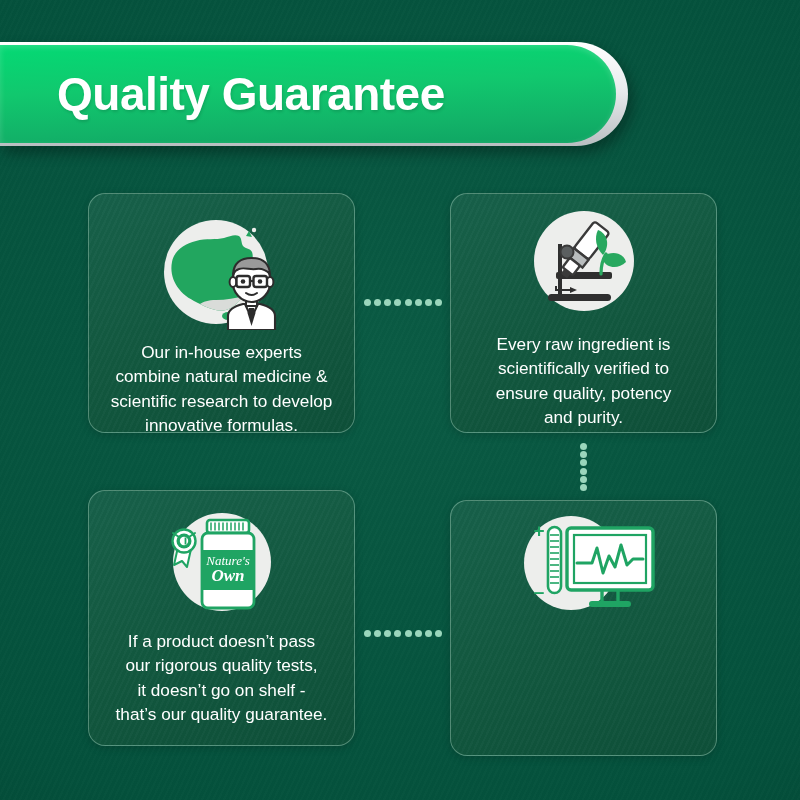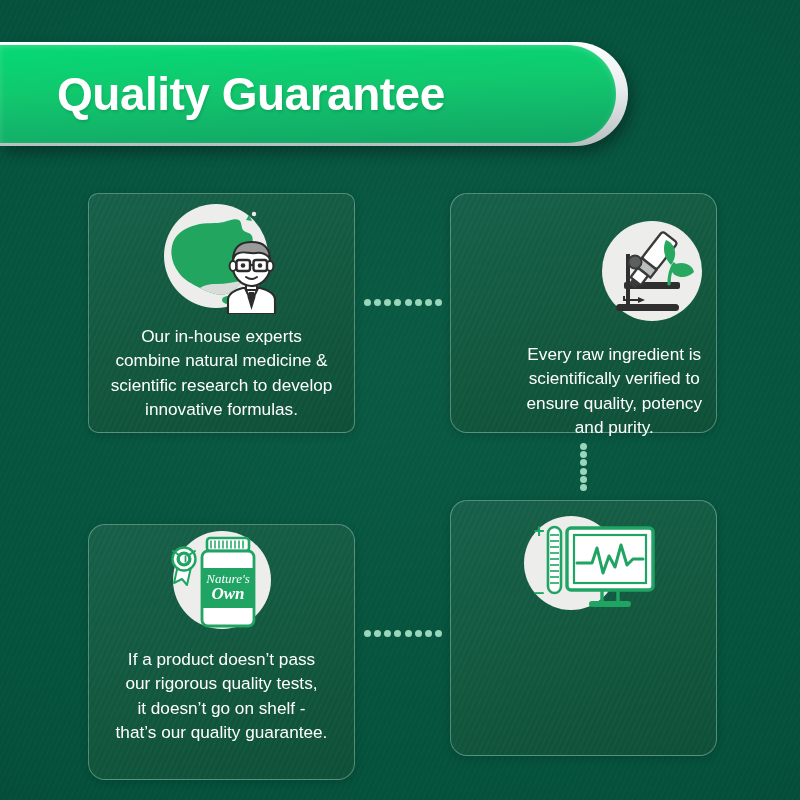--- a/index.html
+++ b/index.html
@@ -56,23 +56,23 @@
       repeating-linear-gradient(115deg,
         rgba(255,255,255,0.02) 0px,
         rgba(255,255,255,0.02) 2px,
         rgba(0,0,0,0.015) 2px,
         rgba(0,0,0,0.015) 5px),
       linear-gradient(160deg,#17614a 0%,#12583f 55%,#0e5039 100%);
     box-shadow:0 2px 9px rgba(0,0,0,0.17);
     display:flex;flex-direction:column;align-items:center;
     box-sizing:border-box;
   }
-  #card-1{left:88px;top:193px;width:267px;height:240px;padding-top:8px;border-radius:10px;}
-  #card-2{left:450px;top:193px;width:267px;height:240px;padding-top:24px;align-items:flex-end;}
-  #card-3{left:88px;top:524px;width:267px;height:256px;padding-top:4px;}
+  #card-1{left:88px;top:193px;width:267px;height:240px;padding-top:24px;}
+  #card-2{left:450px;top:193px;width:267px;height:240px;padding-top:14px;}
+  #card-3{left:88px;top:490px;width:267px;height:256px;padding-top:20px;}
   #card-4{left:450px;top:500px;width:267px;height:256px;padding-top:14px;}
 
   .card-text{
     color:#ffffff;
     font-size:17.2px;
     line-height:1.42;
     text-align:center;
     padding:0 14px;
     margin-top:auto;margin-bottom:auto;
     white-space:pre-line;

